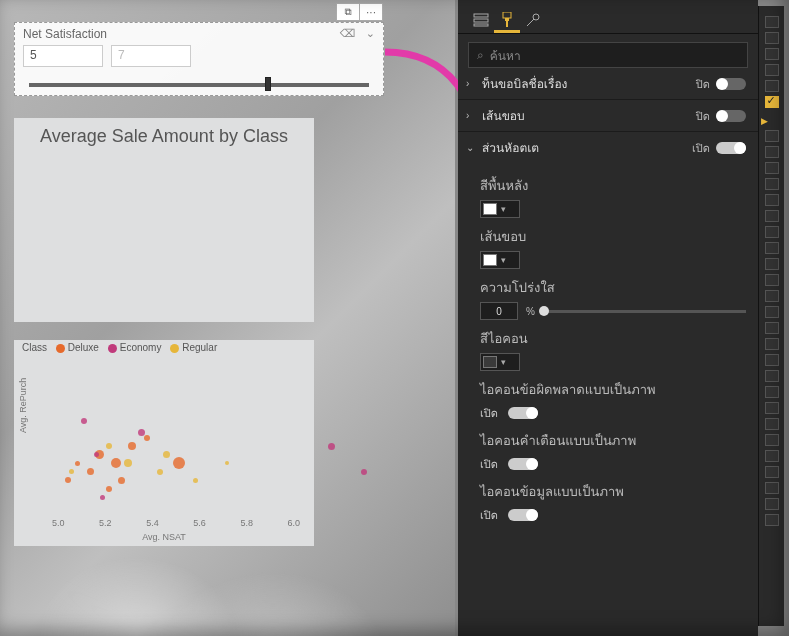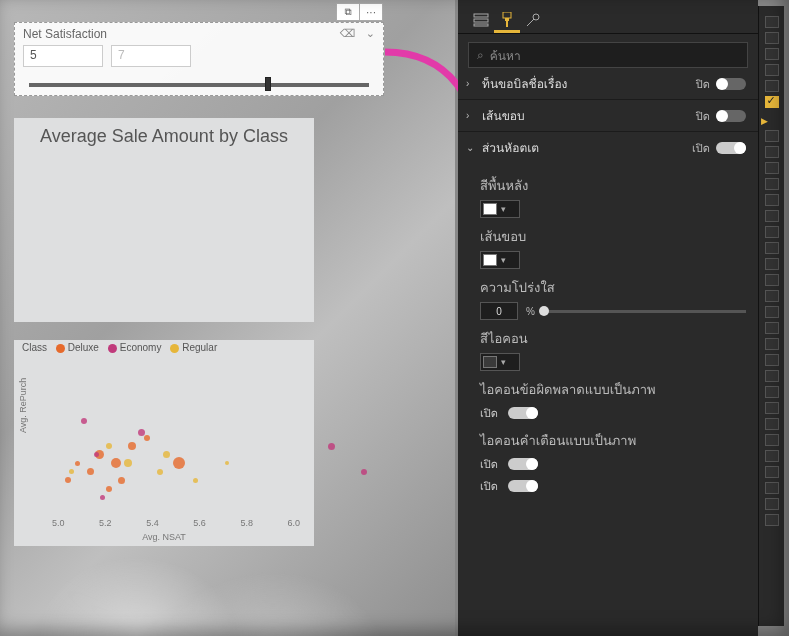--- a/index.html
+++ b/index.html
@@ -267,20 +267,21 @@
       </div>
 
     <div class="sublabel">ไอคอนคำเตือนแบบเป็นภาพ</div>
     <div class="minitoggle">
         <span class="lbl">เปิด</span>
         <div class="toggletrack on">
           <div class="toggleknob"></div>
         </div>
       </div>
 
+    <div class="sublabel">ไอคอนข้อมูลแบบเป็นภาพ</div>
     <div class="minitoggle">
         <span class="lbl">เปิด</span>
         <div class="toggletrack on">
           <div class="toggleknob"></div>
         </div>
       </div>
   </div>
 </div>
 
 <div class="rstrip">

